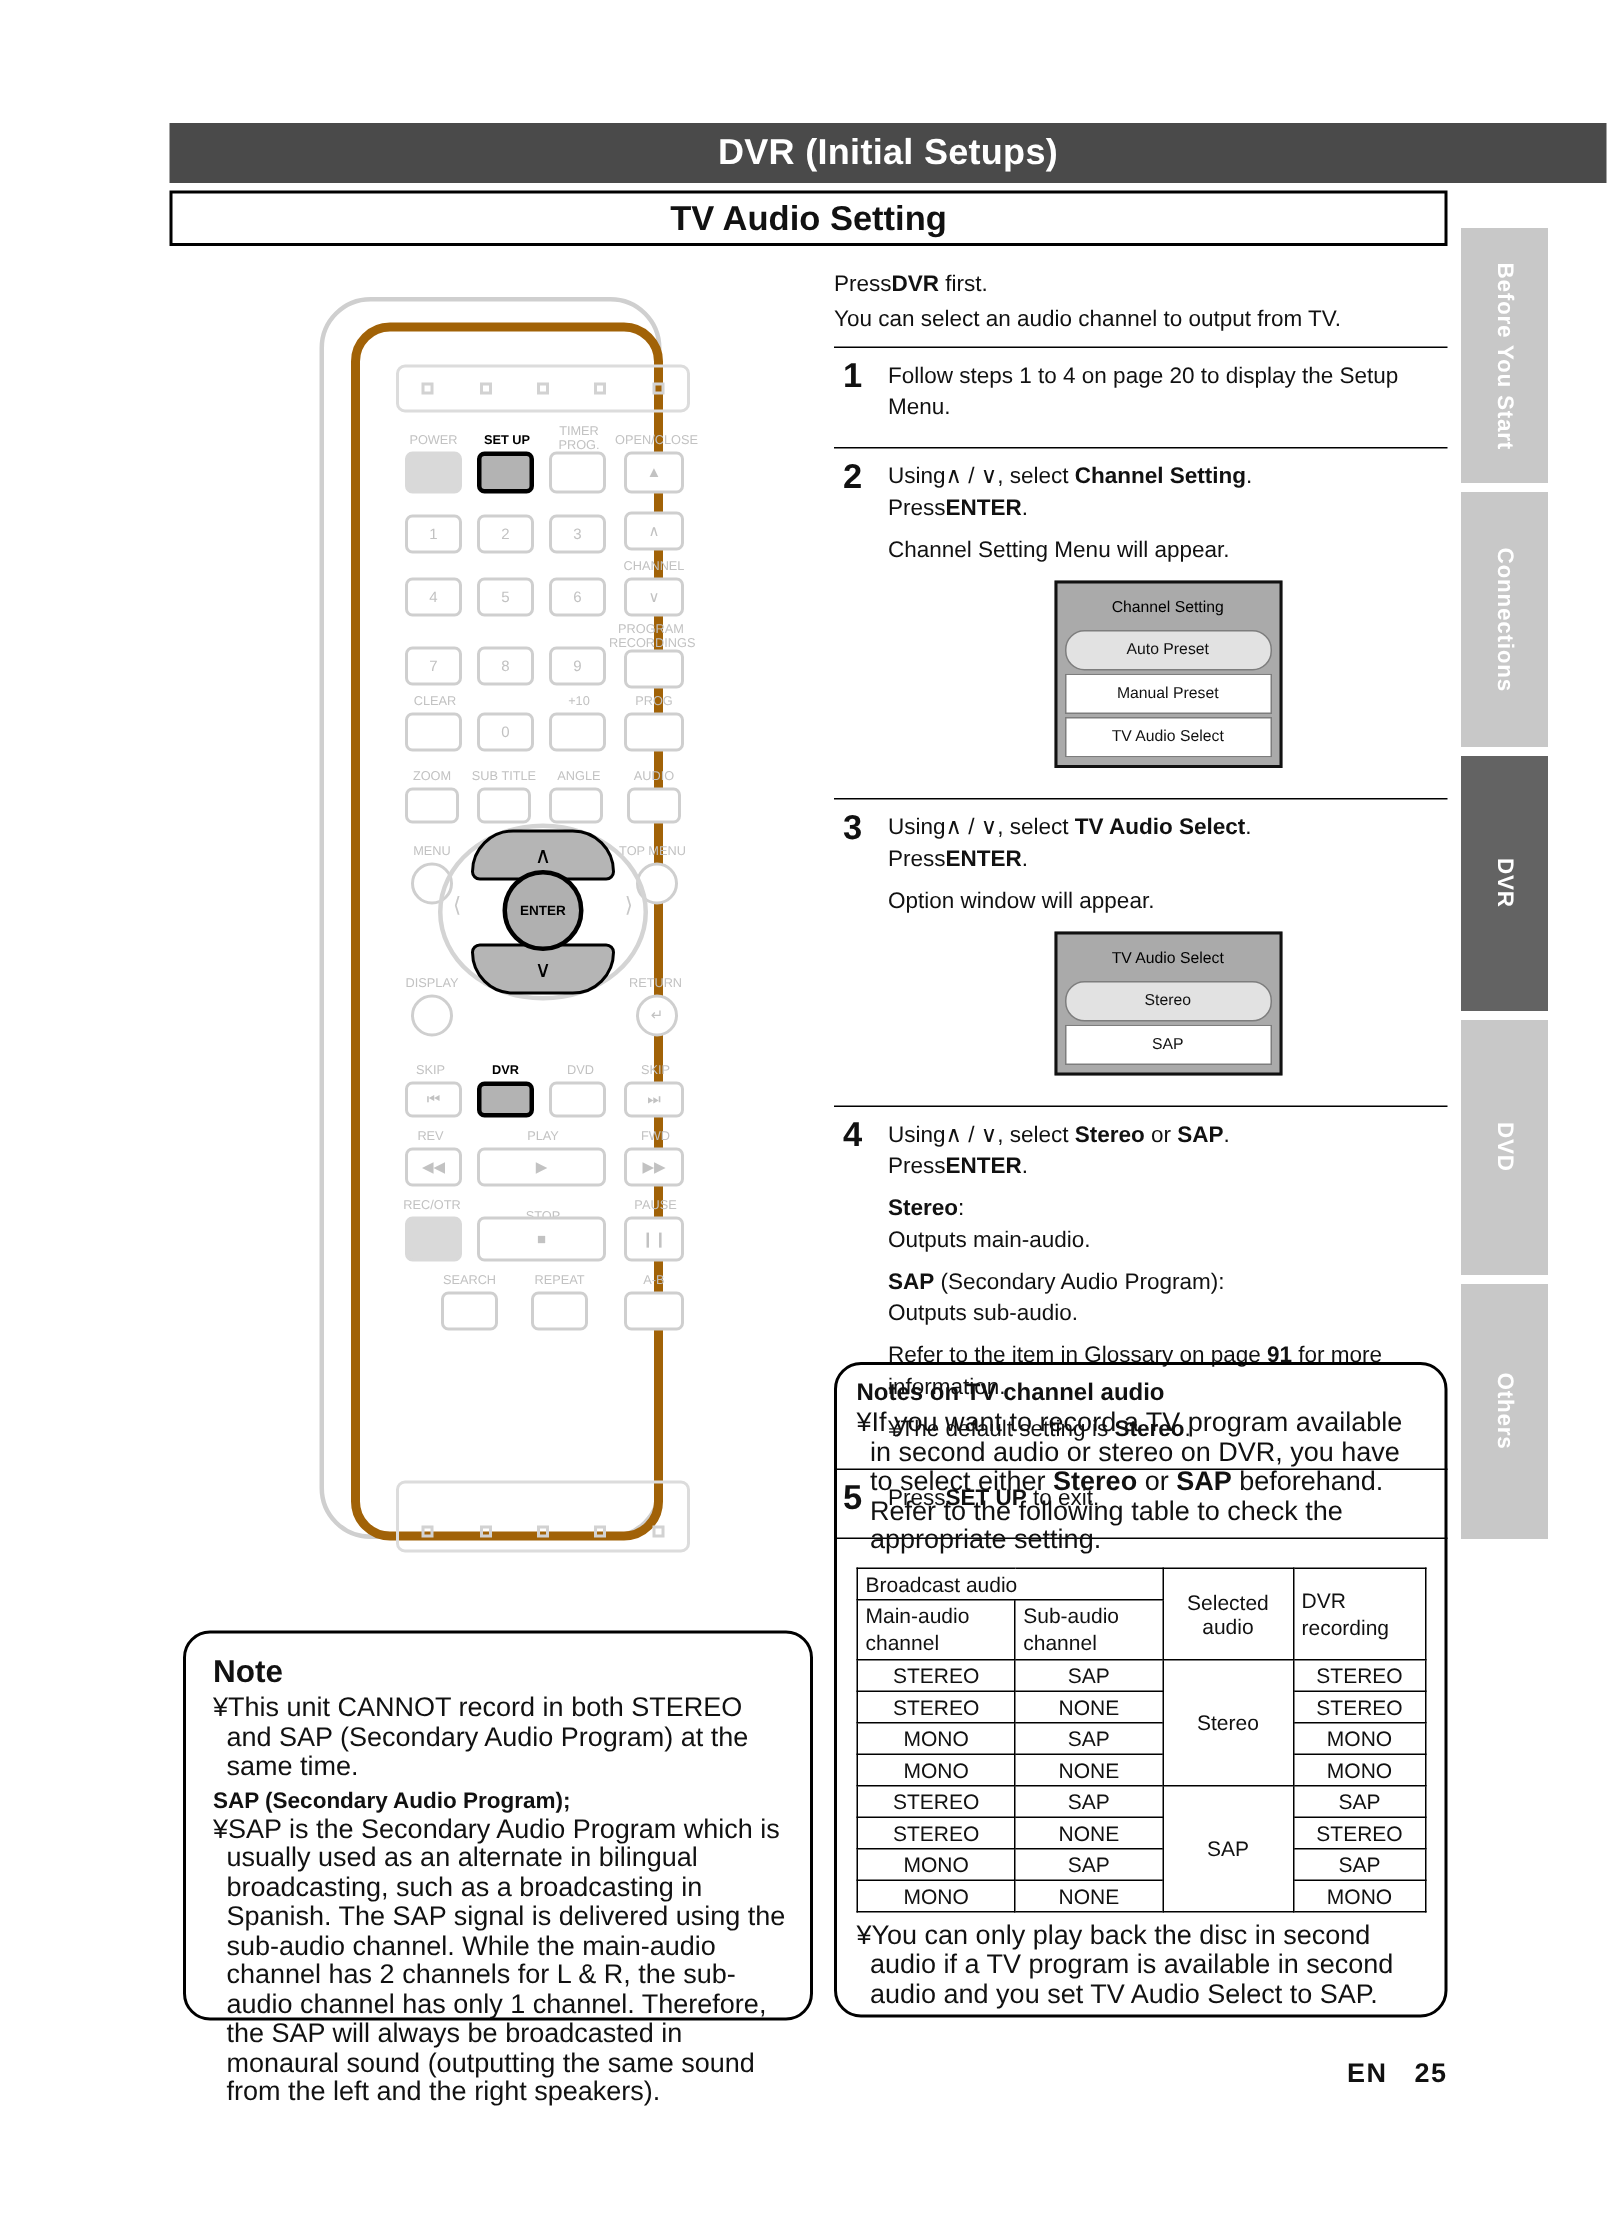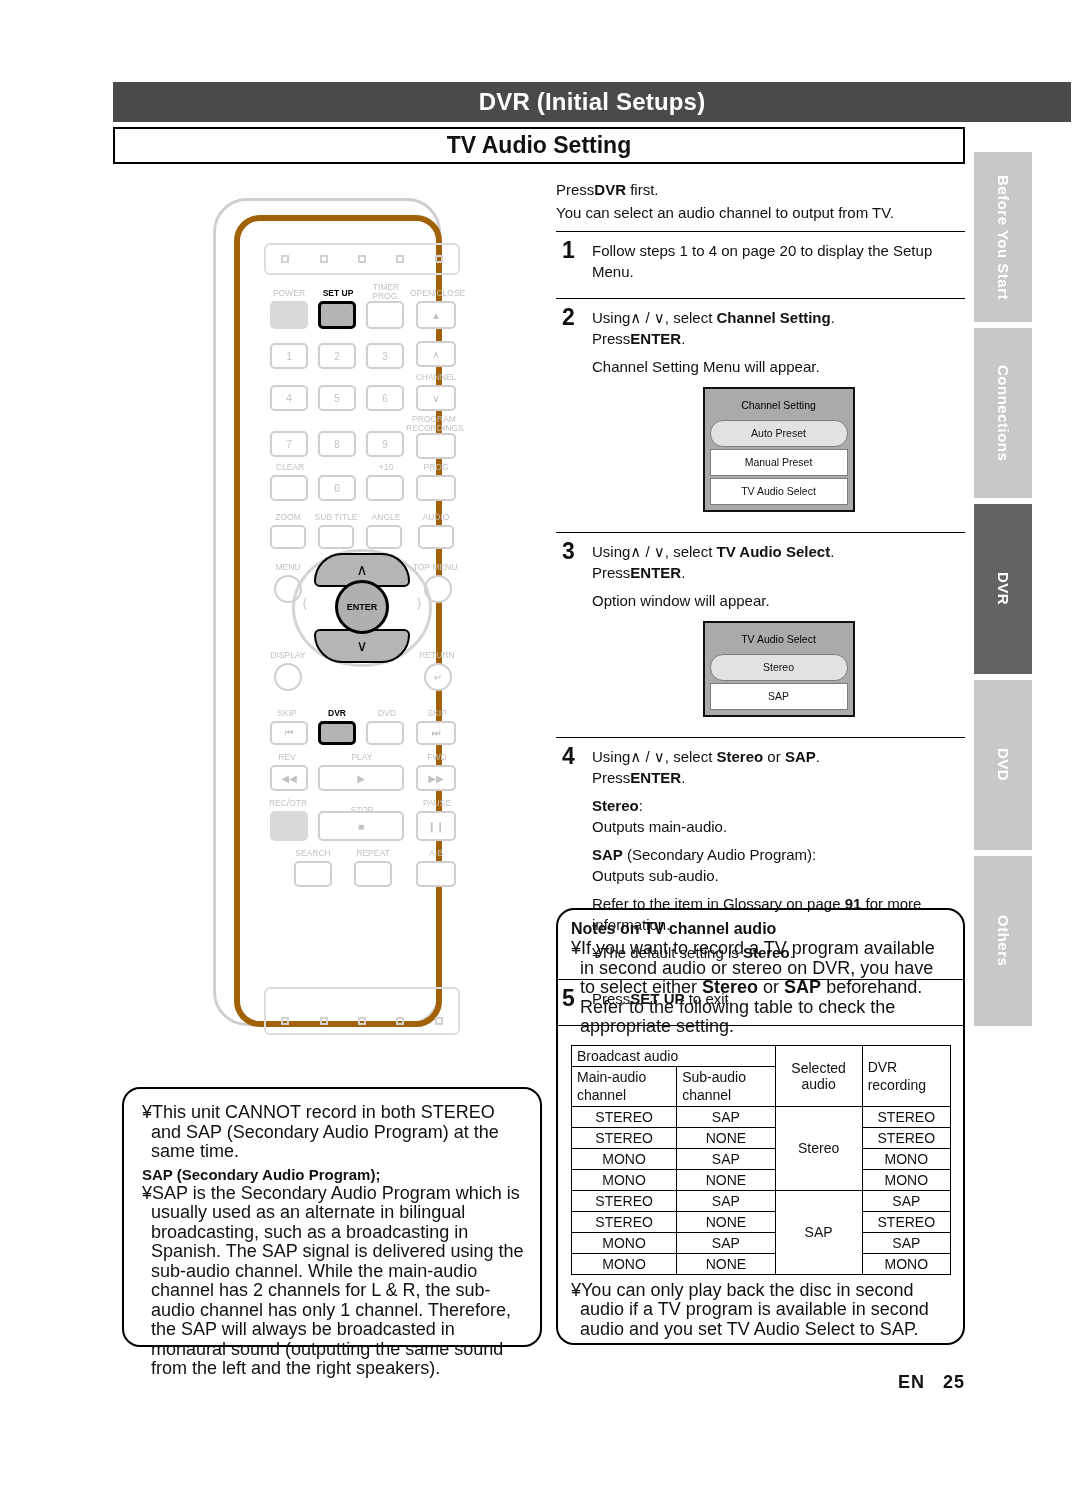--- a/index.html
+++ b/index.html
@@ -443,20 +443,21 @@
           <td class="val">NONE</td>
           <td class="val">MONO</td>
         </tr>
       </tbody>
     </table>
 
     <div class="bullet"><span>¥</span><span>You can only play back the disc in second audio if a TV program is available in second audio and you set TV Audio Select to SAP.</span></div>
   </div>
 
   <div class="note-left notebox">
+    <div class="note-h">Note</div>
     <div class="bullet"><span>¥</span><span>This unit CANNOT record in both STEREO and SAP (Secondary Audio Program) at the same time.</span></div>
     <div class="note-h2">SAP (Secondary Audio Program);</div>
     <div class="bullet"><span>¥</span><span>SAP is the Secondary Audio Program which is usually used as an alternate in bilingual broadcasting, such as a broadcasting in Spanish. The SAP signal is delivered using the sub-audio channel. While the main-audio channel has 2 channels for L &amp; R, the sub-audio channel has only 1 channel. Therefore, the SAP will always be broadcasted in monaural sound (outputting the same sound from the left and the right speakers).</span></div>
   </div>
 
   <div class="footer">
     <span>EN</span>&nbsp;&nbsp;&nbsp;<span>25</span>
   </div>
 
 </div>

